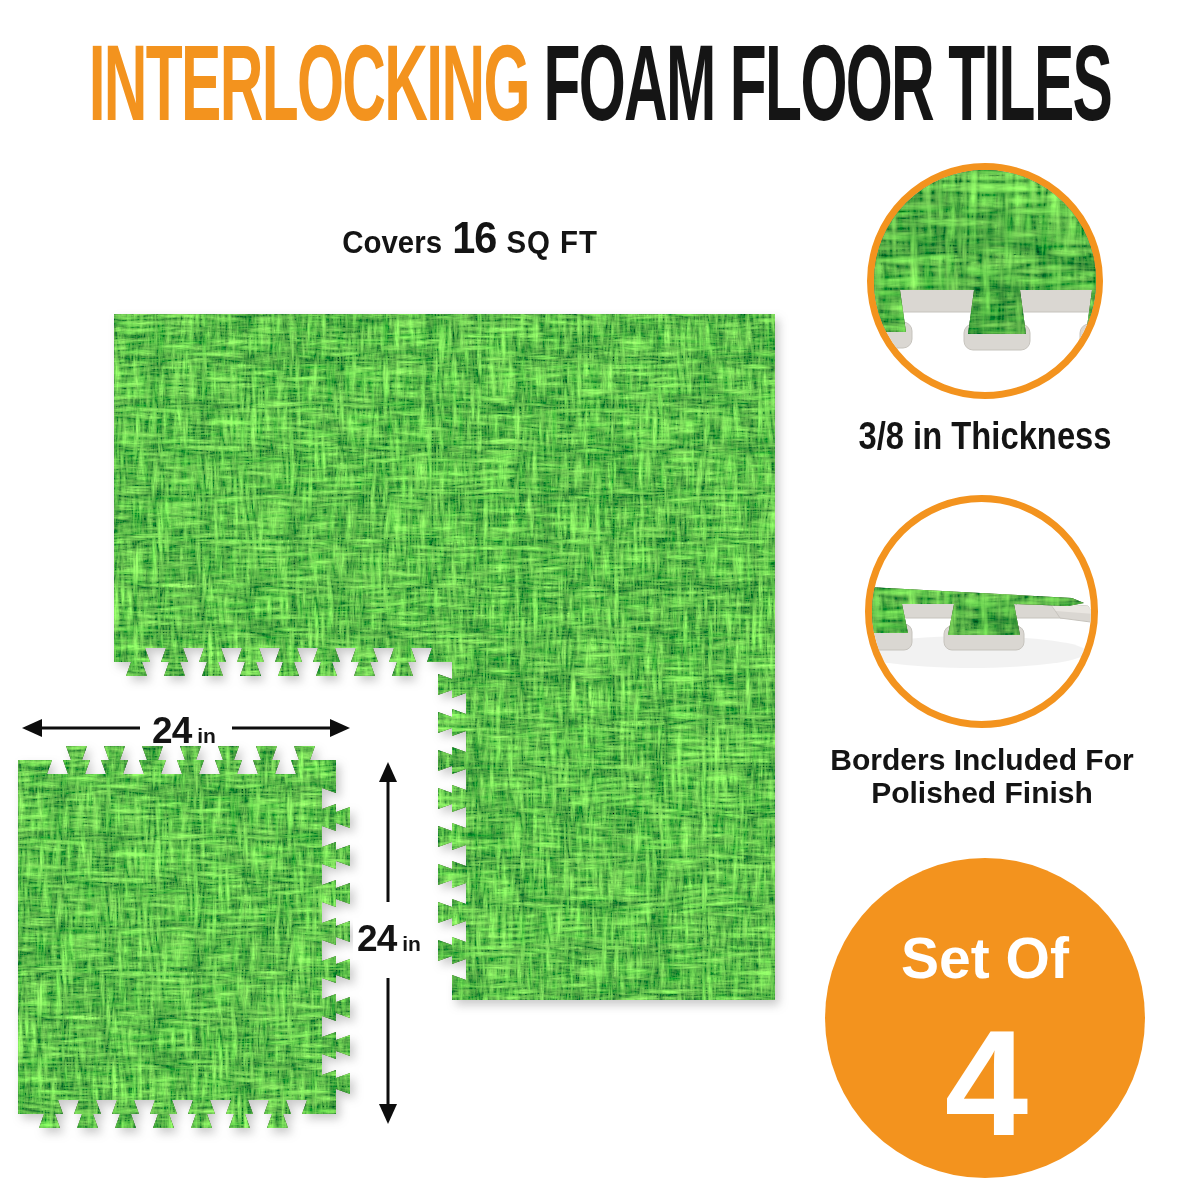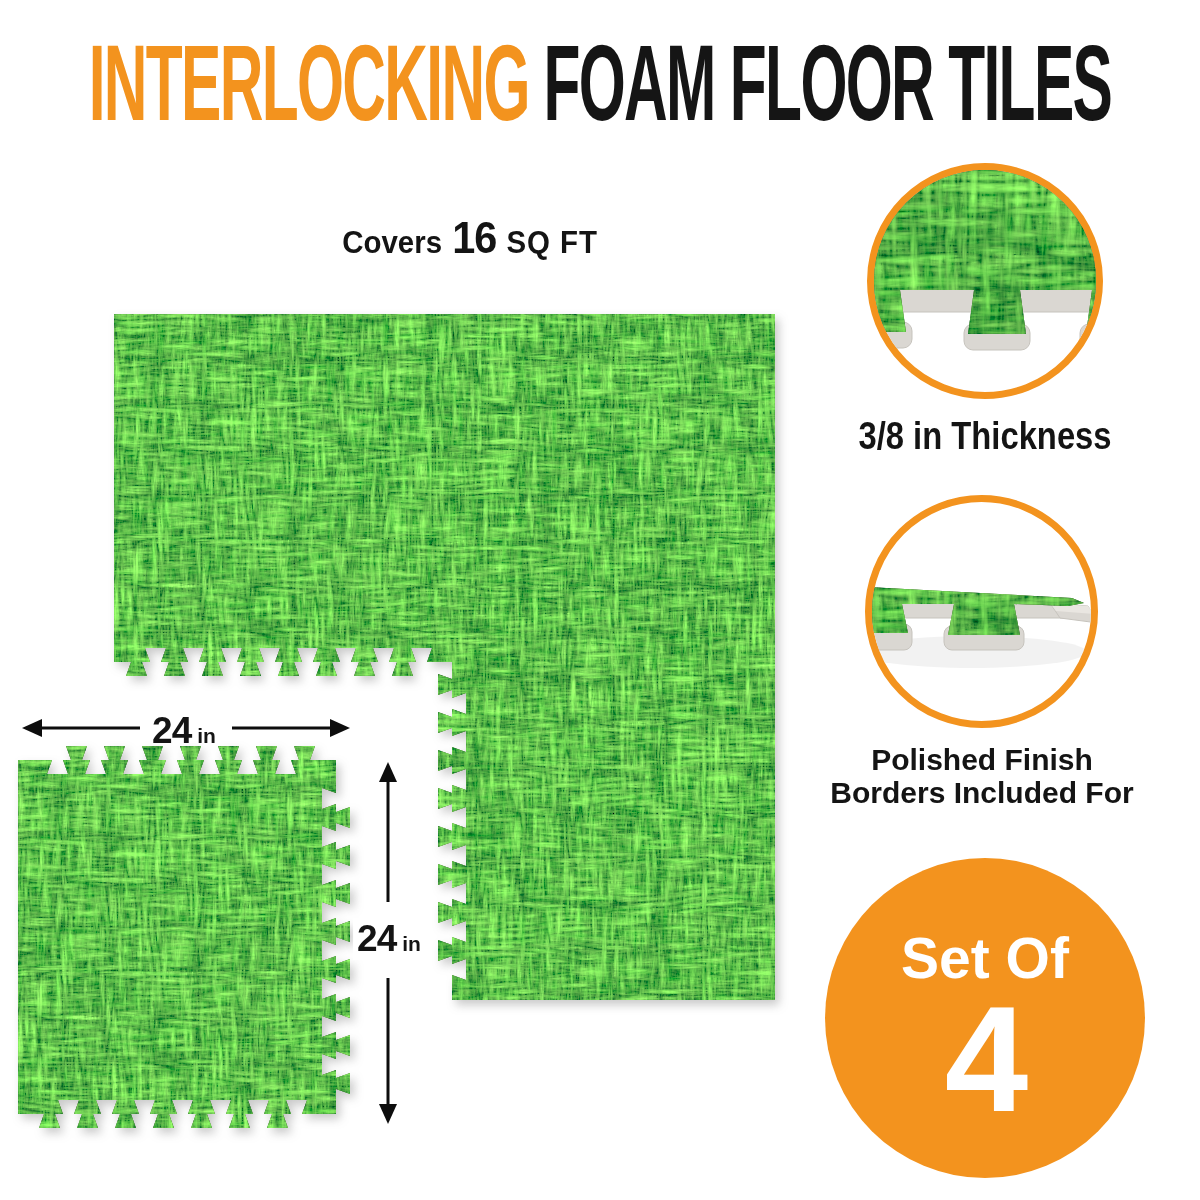--- a/index.html
+++ b/index.html
@@ -50,21 +50,21 @@
     font-weight:bold;font-size:39px;white-space:nowrap;
   }
   .caption-2{
     position:absolute;left:982px;top:743px;transform:translateX(-50%);
     font-weight:bold;font-size:30px;line-height:33px;text-align:center;white-space:nowrap;
   }
   
   .badge{
     position:absolute;left:825px;top:858px;width:320px;height:320px;border-radius:50%;
     background:var(--accent,#F3931E);color:#fff;text-align:center;
-    display:flex;flex-direction:column;align-items:center;padding-top:68px;box-sizing:border-box;
+    display:flex;flex-direction:column;align-items:center;padding-top:68px;box-sizing:border-box;gap:24px;
   }
   .badge-line1{font-weight:bold;font-size:57px;line-height:64px;}
   .badge-line2{font-weight:bold;font-size:150px;line-height:130px;letter-spacing:-3px;margin-top:4px;}
   .foam{fill:#DAD7D2;stroke:#c6c3bd;stroke-width:1;}
   .foam-light{fill:#E9E6E1;stroke:none;}
 </style>
 </head>
 <body>
 
 <div class="canvas">
@@ -172,22 +172,22 @@
       <rect class="foam" x="72" y="124" width="80" height="24" rx="8"></rect>
       <path class="foam" d="M178,101 L216,104 L226,121 L188,116 Z"></path>
       <path class="foam-light" d="M178,101 L216,104 L222,112 L184,109 Z"></path>
       <g clip-path="url(#clipC2)">
         <rect x="-5" y="75" width="230" height="70" fill="#2b4c10"></rect>
         <rect x="-5" y="75" width="230" height="70" filter="url(#grassFBig)"></rect>
       </g>
     </svg>
   </div>
   <div class="caption-2">
+    <div>Borders Included For</div>
     <div>Polished Finish</div>
-    <div>Borders Included For</div>
   </div>
 
   <div class="badge">
     <div class="badge-line1">Set Of</div>
     <div class="badge-line2">4</div>
   </div>
 
 </div>
 
 </body></html>

